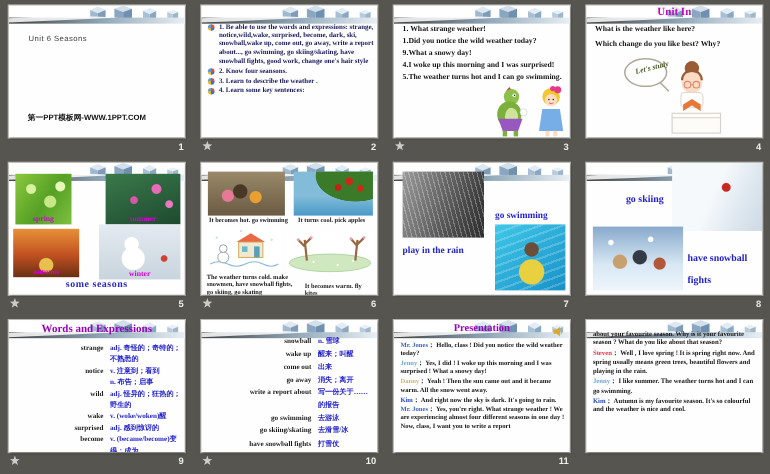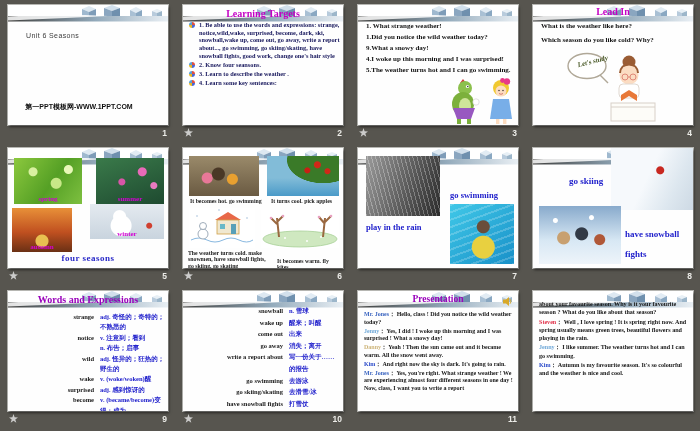--- a/index.html
+++ b/index.html
@@ -31,24 +31,24 @@
   .s3-art{position:absolute;left:86px;top:72px}
 
   
   .s4-q1{position:absolute;left:8px;top:17px;font:bold 7px "Liberation Serif",serif;color:#121212}
   .s4-q2{position:absolute;left:8px;top:31px;font:bold 7px "Liberation Serif",serif;color:#121212}
   .s4-art{position:absolute;left:34px;top:46px}
 
   
   .ph{position:absolute}
   .ph-label{position:absolute;bottom:1px;left:0;width:100%;text-align:center;font:bold 7px "Liberation Serif",serif;color:#d400d4}
-  .ph-spring{left:6px;top:10px;width:68px;height:46px;background:radial-gradient(circle at 28% 30%,#d8f0a0 4px,rgba(0,0,0,0) 5px),radial-gradient(circle at 62% 55%,#c8e888 5px,rgba(0,0,0,0) 6px),radial-gradient(circle at 80% 25%,#e8f8b8 4px,rgba(0,0,0,0) 5px),linear-gradient(125deg,#8cc83e,#55a025 55%,#7ec040)}
+  .ph-spring{left:6px;top:10px;width:51px;height:46px;background:radial-gradient(circle at 28% 30%,#d8f0a0 4px,rgba(0,0,0,0) 5px),radial-gradient(circle at 62% 55%,#c8e888 5px,rgba(0,0,0,0) 6px),radial-gradient(circle at 80% 25%,#e8f8b8 4px,rgba(0,0,0,0) 5px),linear-gradient(125deg,#8cc83e,#55a025 55%,#7ec040)}
   .ph-summer{left:88px;top:10px;width:68px;height:46px;background:radial-gradient(circle at 68% 30%,#e86ab8 4px,rgba(0,0,0,0) 5px),radial-gradient(circle at 38% 52%,#d855a8 3px,rgba(0,0,0,0) 4px),radial-gradient(circle at 85% 60%,#e87ac0 3px,rgba(0,0,0,0) 4px),linear-gradient(160deg,#3a7a4a,#1e4a30)}
   .ph-autumn{left:4px;top:60px;width:60px;height:44px;background:radial-gradient(circle at 50% 75%,#e8c050 6px,rgba(0,0,0,0) 7px),linear-gradient(180deg,#e89038 0%,#c05020 55%,#6a3014 100%)}
-  .ph-winter{left:82px;top:56px;width:74px;height:35px;background:radial-gradient(circle at 40% 36%,#ffffff 6px,rgba(0,0,0,0) 7px),radial-gradient(circle at 42% 62%,#ffffff 10px,rgba(0,0,0,0) 11px),radial-gradient(circle at 80% 62%,#d04030 2.5px,rgba(0,0,0,0) 3.5px),linear-gradient(#e4eaf0,#c9d4de)}
+  .ph-winter{left:82px;top:56px;width:74px;height:50px;background:radial-gradient(circle at 40% 36%,#ffffff 6px,rgba(0,0,0,0) 7px),radial-gradient(circle at 42% 62%,#ffffff 10px,rgba(0,0,0,0) 11px),radial-gradient(circle at 80% 62%,#d04030 2.5px,rgba(0,0,0,0) 3.5px),linear-gradient(#e4eaf0,#c9d4de)}
   .s5-cap{position:absolute;top:105px;left:0;width:100%;text-align:center;font:bold 9px "Liberation Serif",serif;color:#2828c8;letter-spacing:.5px}
 
   
   .ph-swim{left:6px;top:8px;width:70px;height:40px;background:radial-gradient(circle at 42% 45%,#4a3826 6px,rgba(0,0,0,0) 7px),radial-gradient(circle at 26% 55%,#e87898 5px,rgba(0,0,0,0) 6px),radial-gradient(circle at 62% 58%,#e8a030 5px,rgba(0,0,0,0) 6px),linear-gradient(#9a8a6a,#6a5a42)}
   .ph-apples{left:84px;top:8px;width:72px;height:40px;background:radial-gradient(circle at 70% 22%,#d02818 3px,rgba(0,0,0,0) 4px),radial-gradient(circle at 84% 38%,#d02818 2.5px,rgba(0,0,0,0) 3.5px),radial-gradient(circle at 56% 36%,#c82014 2.5px,rgba(0,0,0,0) 3.5px),radial-gradient(ellipse at 78% 10%,#3a7a28 45%,rgba(0,0,0,0) 46%),linear-gradient(#82bcd8 55%,#4a9ac8)}
   .sk{position:absolute;background:#ffffff}
   .sk1{left:6px;top:60px;width:66px;height:40px}
   .sk2{left:78px;top:62px;width:78px;height:38px}
   .s6-cap{position:absolute;font:bold 5.8px "Liberation Serif",serif;color:#1a1a1a;line-height:6.4px}
   .s6-c1{left:7px;top:50px;width:76px}
@@ -135,21 +135,20 @@
   <div class="foot">
     <span class="num">1</span>
   </div>
 </div>
 
 <div class="cell" style="left:183px;top:5px">
   <div class="slide">
     <svg class="hdr" viewBox="0 0 160 17">
         <use href="#hdrg"></use>
       </svg>
-    <div class="ptitle mag">Learning Targets</div>
     <div class="s2-list">
       <div class="s2-item"><span class="bullet"></span><span>1. Be able to use the words and expressions: strange, notice,wild,wake, surprised, become, dark, ski, snowball,wake up, come out, go away, write a report about..., go swimming, go skiing/skating, have snowball fights, good work, change one's hair style</span></div>
       <div class="s2-item"><span class="bullet"></span><span>2. Know four seansons.</span></div>
       <div class="s2-item"><span class="bullet"></span><span>3. Learn to describe the weather .</span></div>
       <div class="s2-item"><span class="bullet"></span><span>4. Learn some key sentences:</span></div>
     </div>
   </div>
   <div class="foot">
     <svg class="starw" viewBox="0 0 9 9">
         <use href="#starg"></use>
@@ -199,23 +198,23 @@
       </svg>
     <span class="num">3</span>
   </div>
 </div>
 
 <div class="cell" style="left:533px;top:5px">
   <div class="slide">
     <svg class="hdr" viewBox="0 0 160 17">
         <use href="#hdrg"></use>
       </svg>
-    <div class="ptitle mag" style="top:1px">Lead In</div>
+    <div class="ptitle mag" style="top:1px">Unit In</div>
     <div class="s4-q1">What  is the  weather   like here?</div>
-    <div class="s4-q2">Which  season  do  you  like cold?  Why?</div>
+    <div class="s4-q2">Which  change  do  you  like best?  Why?</div>
     <svg class="s4-art" width="94" height="72" viewBox="0 0 94 72">
       <ellipse cx="20" cy="15" rx="19" ry="12.5" fill="#ffffff" stroke="#b0a898" stroke-width="1.4"></ellipse>
       <path d="M33,24 L41,32" stroke="#b0a898" stroke-width="1.4"></path>
       <text x="11" y="14" transform="rotate(-14 20 14)" font-family="Liberation Serif, serif" font-style="italic" font-weight="bold" font-size="7" fill="#4a5a28">Let's study</text>
       <circle cx="62" cy="11" r="6.5" fill="#9a5c34"></circle>
       <circle cx="62" cy="24" r="9.5" fill="#fbdcc2"></circle>
       <path d="M52,22 a10,10 0 0 1 20,0 l-2,0 a8,8 0 0 0 -16,0 Z" fill="#9a5c34"></path>
       <circle cx="58" cy="26" r="3" fill="none" stroke="#e08878" stroke-width="1"></circle>
       <circle cx="66" cy="26" r="3" fill="none" stroke="#e08878" stroke-width="1"></circle>
       <line x1="61" y1="26" x2="63" y2="26" stroke="#e08878" stroke-width="1"></line>
@@ -240,21 +239,21 @@
       </div>
     <div class="ph ph-summer">
         <div class="ph-label">summer</div>
       </div>
     <div class="ph ph-autumn">
         <div class="ph-label">autumn</div>
       </div>
     <div class="ph ph-winter">
         <div class="ph-label">winter</div>
       </div>
-    <div class="s5-cap">four seasons</div>
+    <div class="s5-cap">some seasons</div>
   </div>
   <div class="foot">
     <svg class="starw" viewBox="0 0 9 9">
         <use href="#starg"></use>
       </svg>
     <span class="num">5</span>
   </div>
 </div>
 
 <div class="cell" style="left:183px;top:148px">

